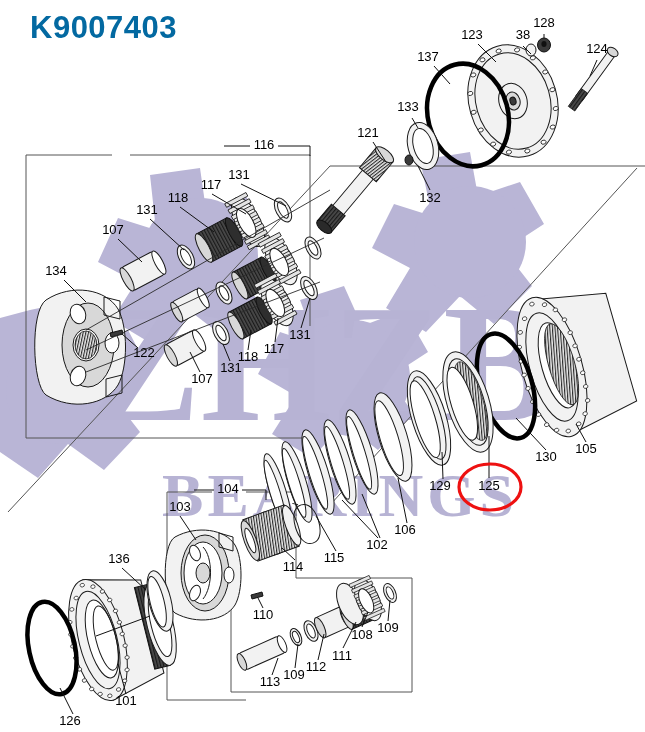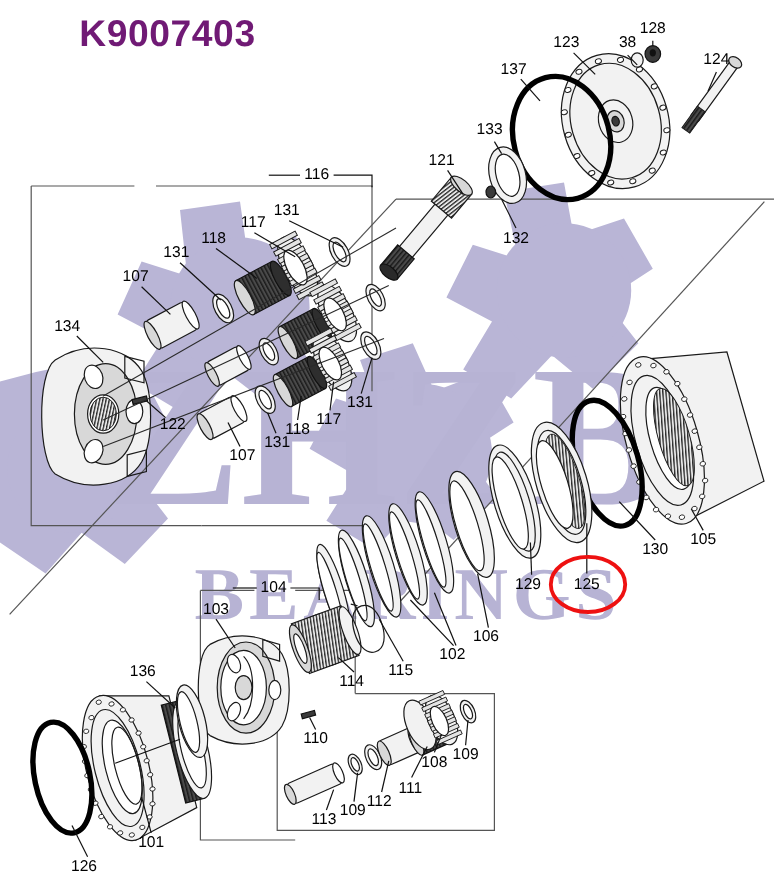--- a/index.html
+++ b/index.html
@@ -7,24 +7,23 @@
     width:645px;height:732px;
     font-family:"Liberation Sans", sans-serif;
     position:relative;overflow:hidden;
   }
   #stage{position:absolute;inset:0;width:645px;height:732px;}
   #stage svg{position:absolute;top:0;left:0;}
 
   #title{
     position:absolute;left:30px;top:10px;
     font-size:31px;font-weight:bold;letter-spacing:.5px;
-    color:#701a75;
+    color:#0369a1;
     font-family:"Liberation Sans", sans-serif;
     white-space:nowrap;
-    margin-left:36px;
   }
 
   .wm-text{
     font-family:"Liberation Serif", serif;
     font-weight:bold;
     fill:#b7b3d4;
   }
   .wm-shape{fill:#b9b5d6;}
 
   .dwg-line{fill:none;stroke:#1a1a1a;stroke-width:1;}

